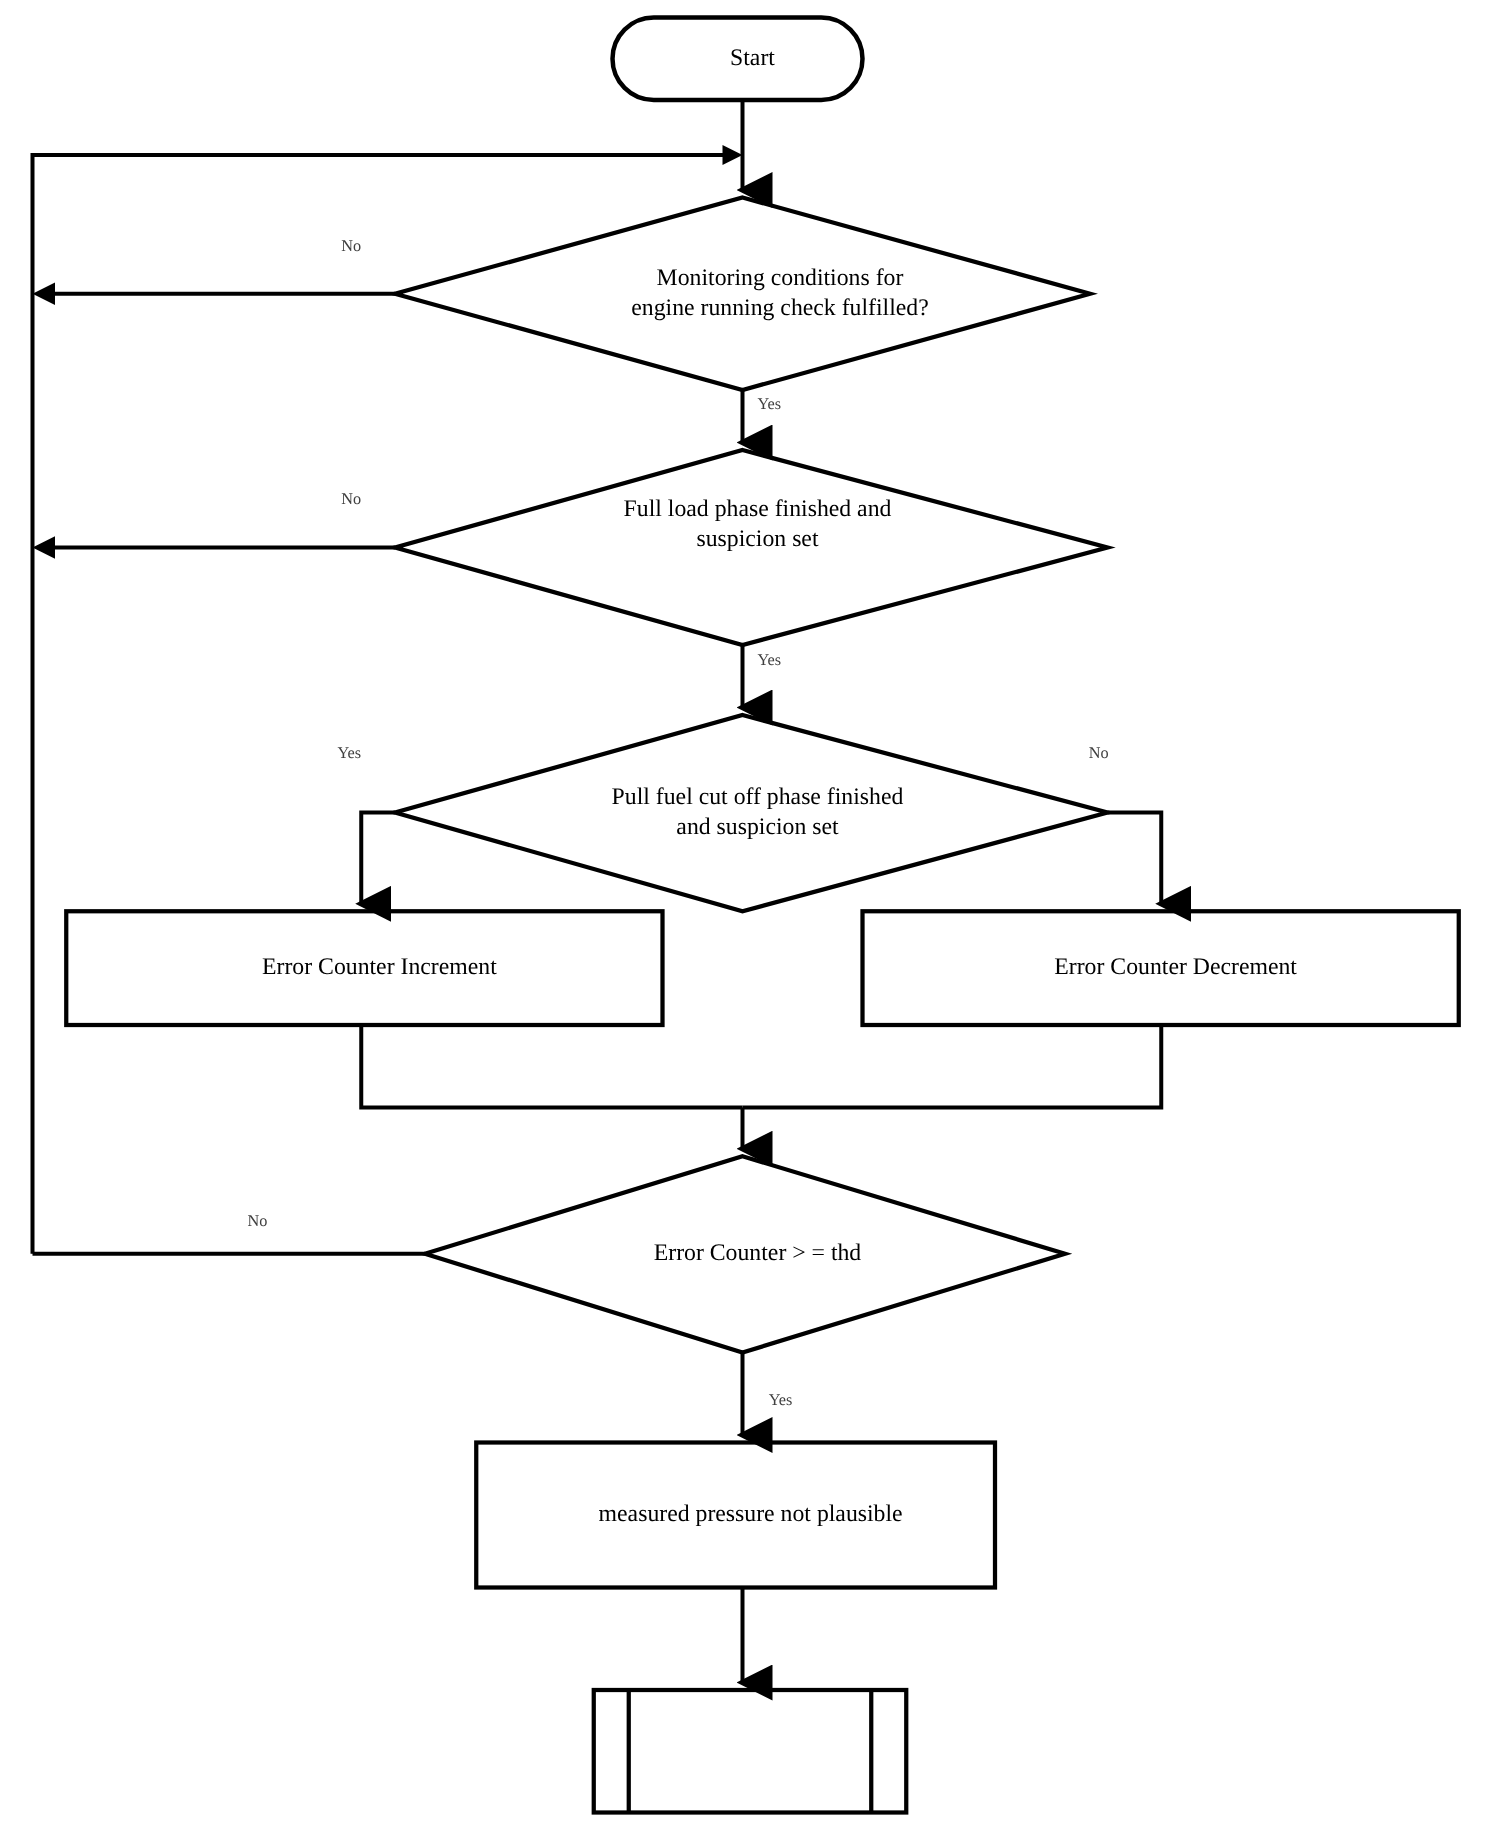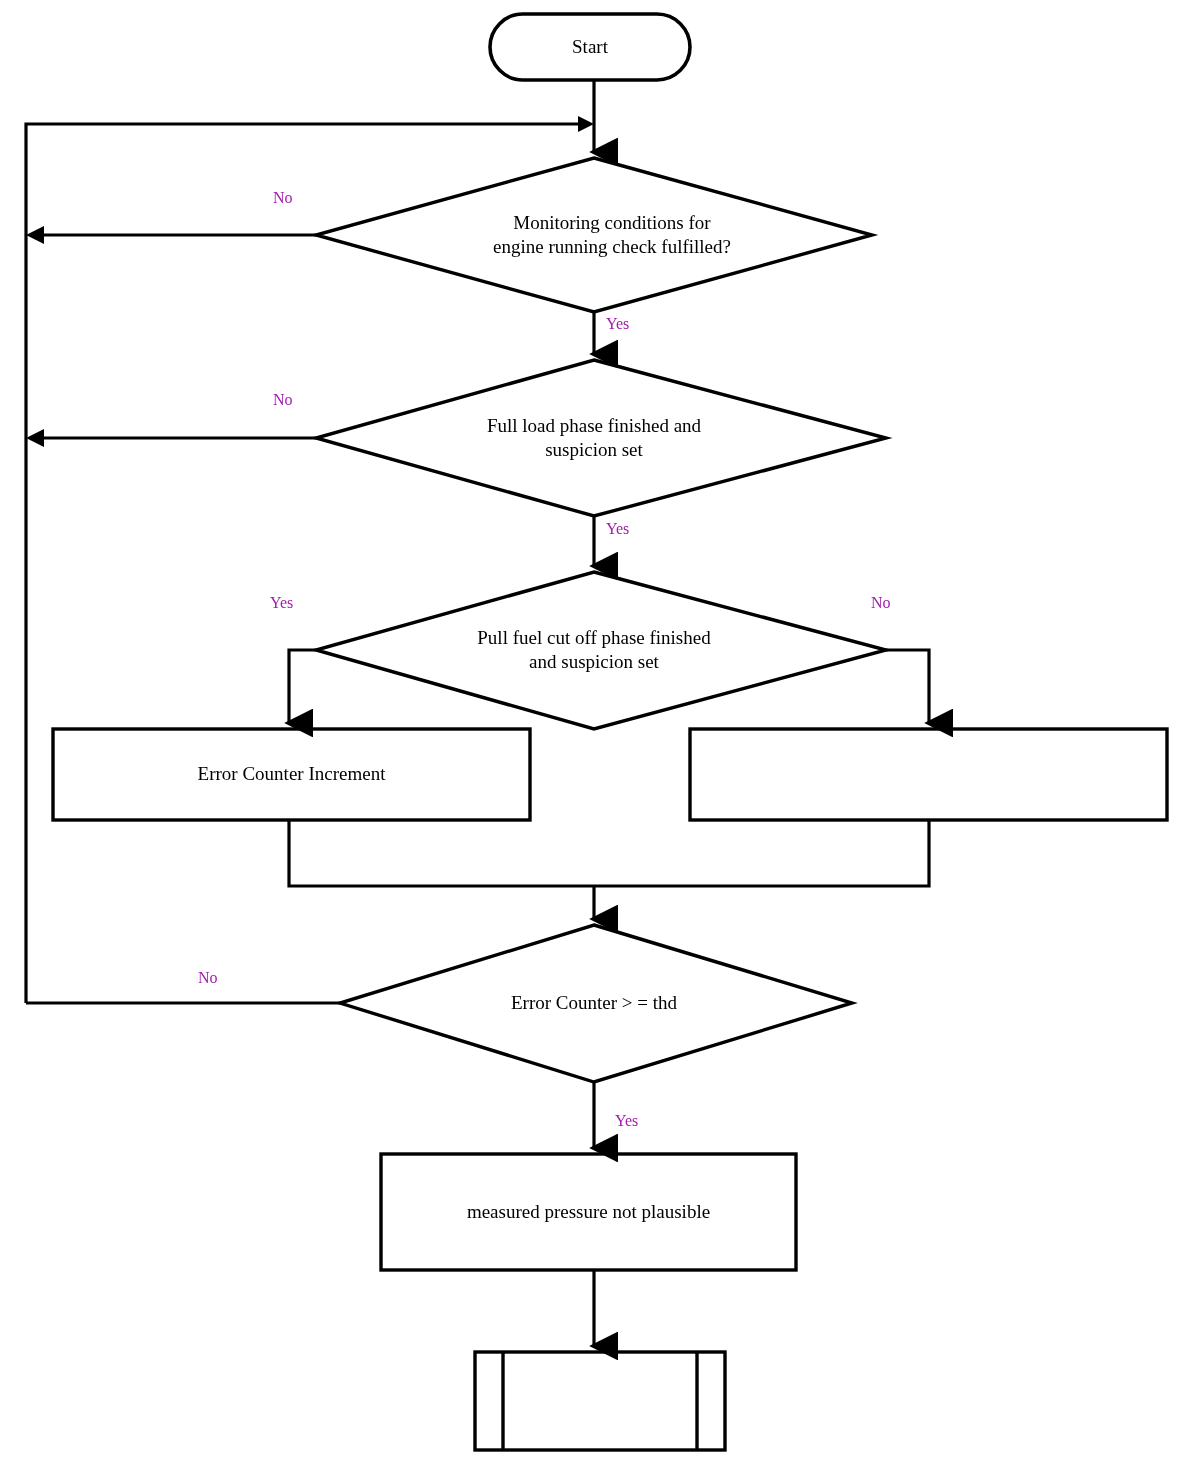--- a/index.html
+++ b/index.html
@@ -31,27 +31,28 @@
     display: flex;
     align-items: center;
     justify-content: center;
     text-align: center;
     font-family: "Liberation Serif", "DejaVu Serif", serif;
     font-size: 19px;
     line-height: 1.28;
     color: #000000;
     white-space: pre-line;
     pointer-events: none;
+    padding-left: 12px;
   }
   .edge-label {
     position: absolute;
     font-family: "Liberation Serif", "DejaVu Serif", serif;
-    font-size: 16px;
+    font-size: 13px;
     line-height: 1;
-    color: #a21caf;
+    color: #404040;
     white-space: nowrap;
   }
 </style>
 </head>
 <body>
 
 <div id="flow-root">
 
   <svg id="flow-svg" viewBox="0 0 1200 1464" xmlns="http://www.w3.org/2000/svg">
     <defs>
@@ -114,28 +115,29 @@
       <line x1="594" y1="1270" x2="594" y2="1346" marker-end="url(#arrowDown)"></line>
 
     </g>
   </svg>
 
   <div class="node-label" style="left:490px; top:14px; width:200px; height:66px;">Start</div>
 
   <div class="node-label" style="left:382px; top:195px; width:460px; height:80px;">Monitoring  conditions for
 engine running check fulfilled?</div>
 
-  <div class="node-label" style="left:374px; top:398px; width:440px; height:80px;">Full load phase finished and
+  <div class="node-label" style="left:374px; top:380px; width:440px; height:80px;">Full load phase finished and
 suspicion set</div>
 
   <div class="node-label" style="left:364px; top:610px; width:460px; height:80px;">Pull fuel cut off phase finished
 and suspicion set</div>
 
   <div class="node-label" style="left:53px; top:729px; width:477px; height:91px;">Error Counter Increment</div>
 
+  <div class="node-label" style="left:690px; top:729px; width:477px; height:91px;">Error Counter Decrement</div>
 
   <div class="node-label" style="left:394px; top:973px; width:400px; height:60px;">Error Counter &gt; = thd</div>
 
   <div class="node-label" style="left:381px; top:1154px; width:415px; height:116px;">measured pressure not plausible</div>
 
 
   <div class="edge-label" style="left:273px; top:190px;">No</div>
 
   <div class="edge-label" style="left:606px; top:316px;">Yes</div>
 

